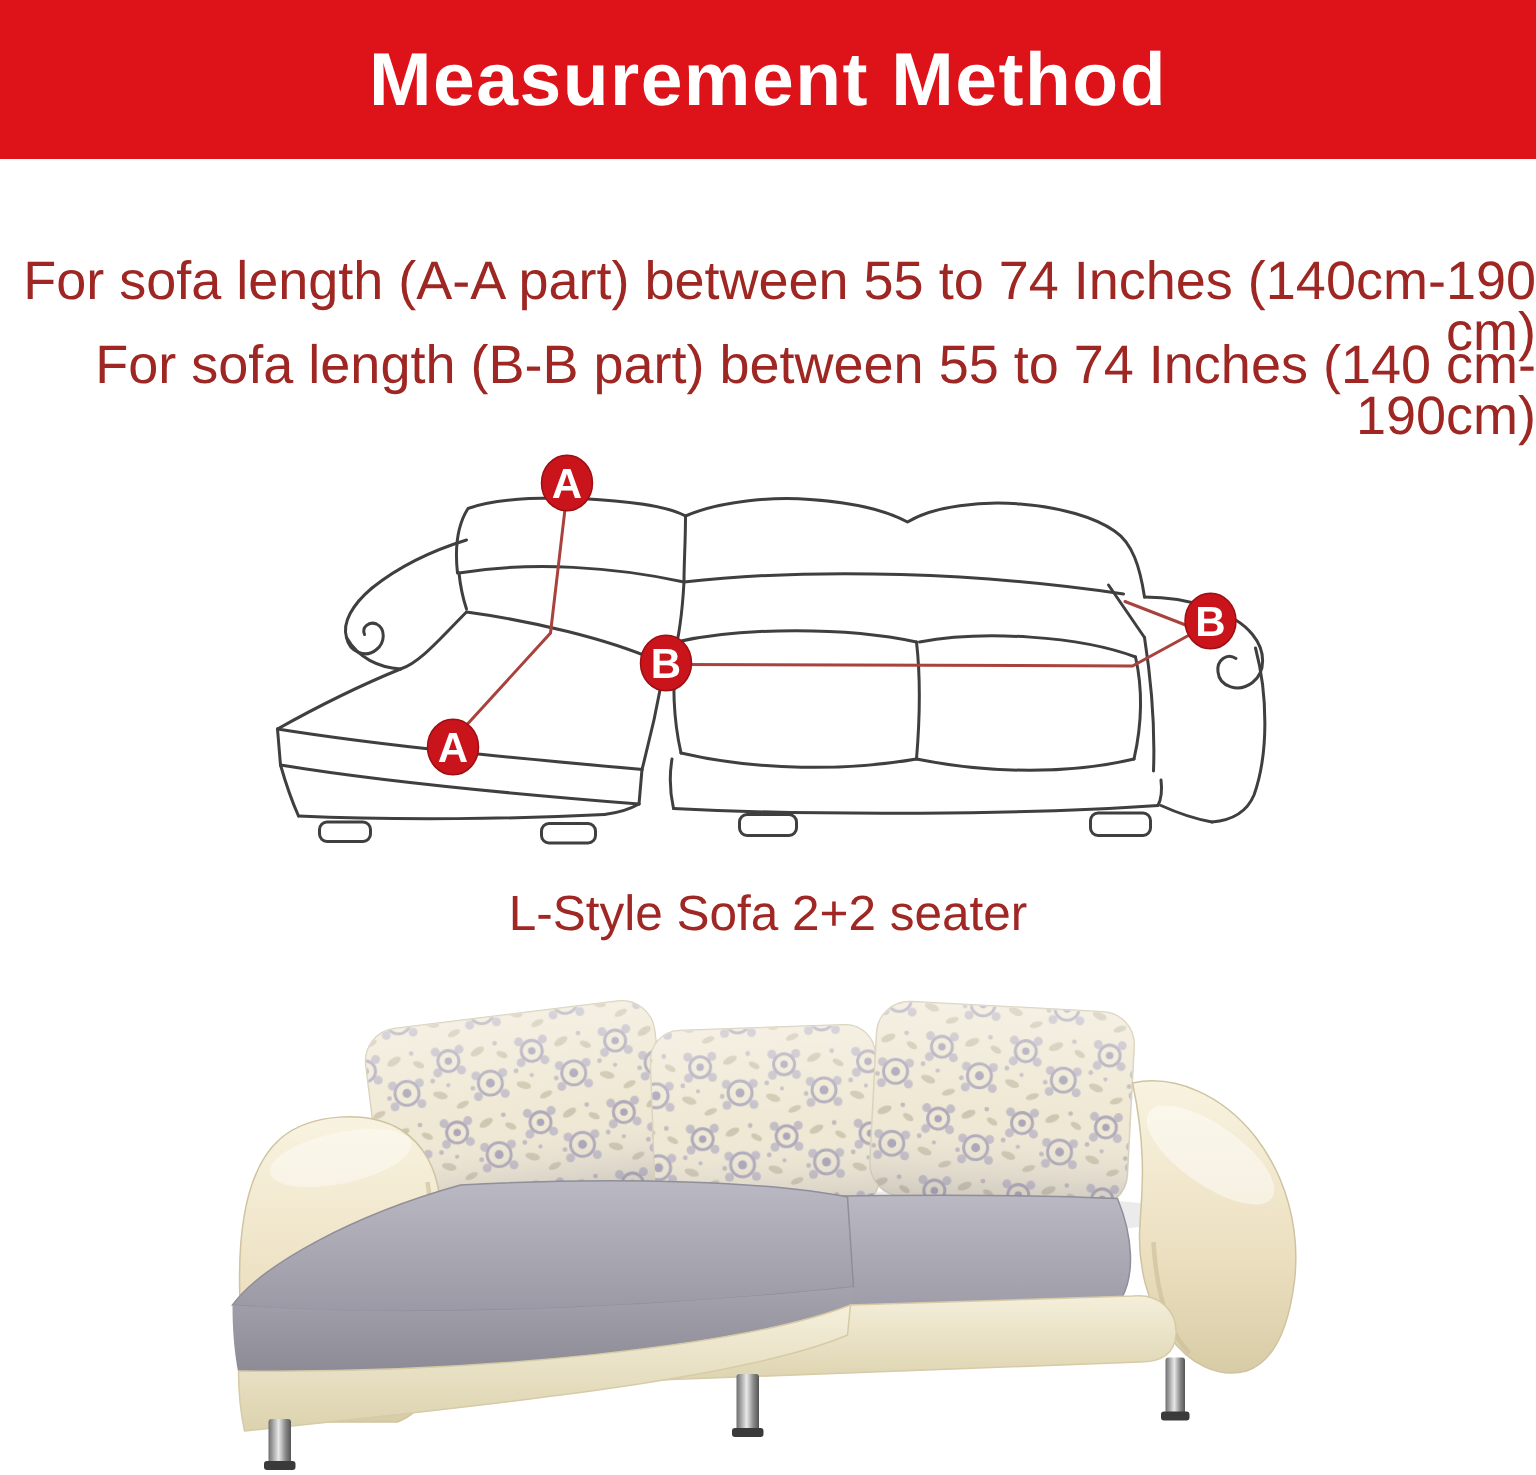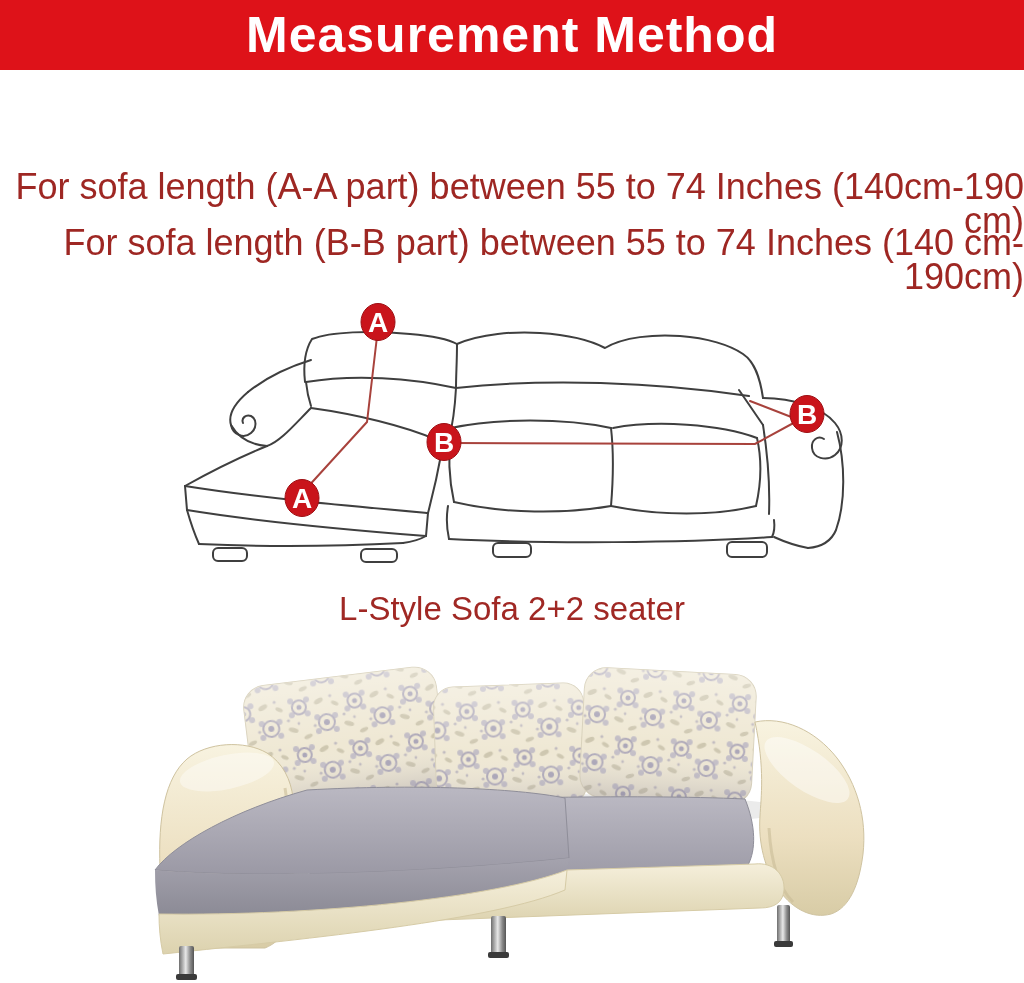--- a/index.html
+++ b/index.html
@@ -1,18 +1,18 @@
 <!DOCTYPE html>
 <html><head>
 <meta charset="utf-8">
 <style>
   html,body{margin:0;padding:0;background:#ffffff;}
   #page{position:relative;width:1024px;height:983px;background:#ffffff;overflow:hidden;
         font-family:"Liberation Sans",sans-serif;}
-  #banner{position:absolute;left:0;top:0;width:1024px;height:70px;background:#de1219;
+  #banner{position:absolute;left:0;top:0;width:1024px;height:106px;background:#de1219;
           display:flex;align-items:center;justify-content:center;}
   #banner .title{color:#ffffff;font-size:50px;font-weight:bold;letter-spacing:1px;}
   .instr{position:absolute;left:0;width:1024px;text-align:right;color:#9e2723;
          font-size:36px;line-height:34px;}
   #instr1{top:170px;}
   #instr2{top:226px;}
   #diagram-svg{position:absolute;left:165px;top:292px;}
   #caption{position:absolute;left:0;top:590px;width:1024px;text-align:center;
            color:#a02824;font-size:33px;}
   #photo-svg{position:absolute;left:115px;top:658px;}

